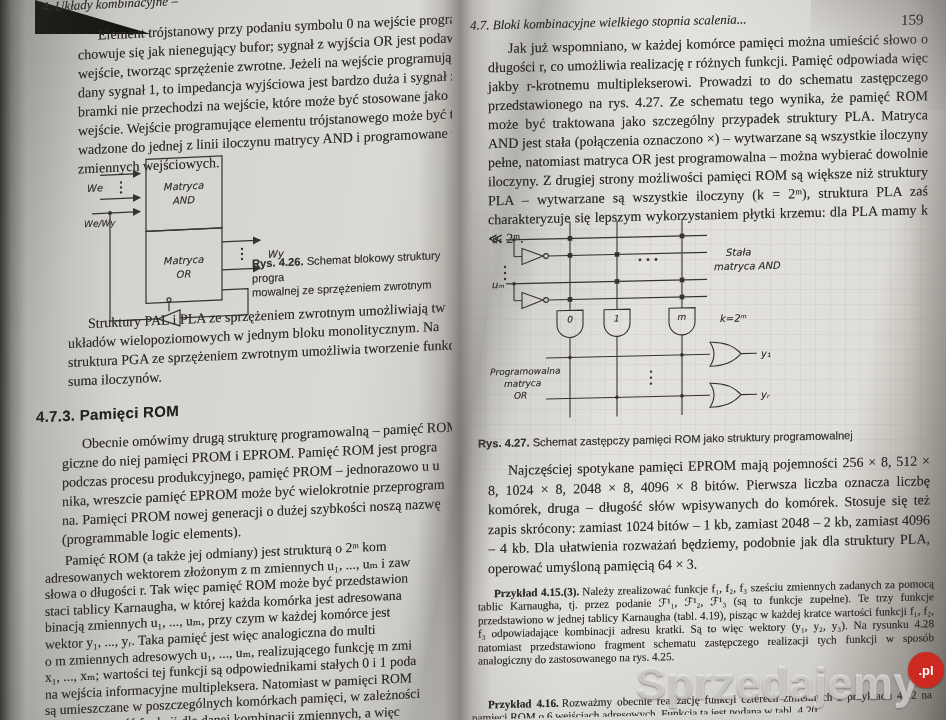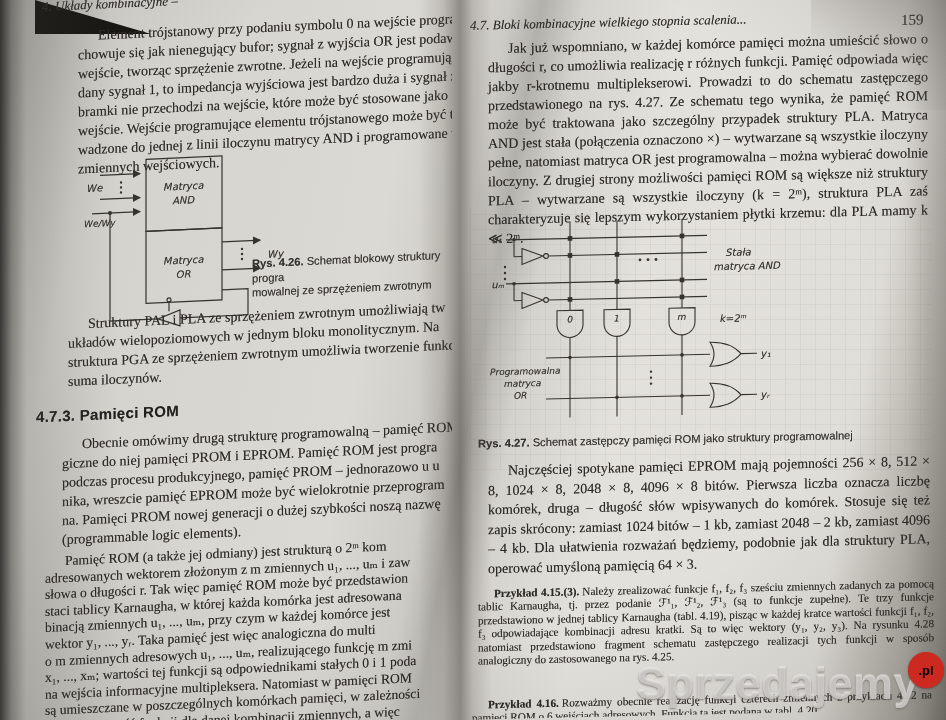--- a/index.html
+++ b/index.html
@@ -49,21 +49,21 @@
   #grid-showthrough{left:470px;top:208px;width:462px;height:262px;z-index:4;opacity:0.55;
     background:repeating-linear-gradient(0deg,rgba(145,143,137,0.22) 0 1px,transparent 1px 15px),
                repeating-linear-gradient(90deg,rgba(145,143,137,0.22) 0 1px,transparent 1px 15px);}
   
   #watermark{position:absolute;left:634px;top:652px;width:312px;height:64px;z-index:40;pointer-events:none;}
   #wm-text{position:absolute;left:2px;top:6px;font-family:"Liberation Sans","DejaVu Sans",sans-serif;
     font-weight:bold;font-size:45px;letter-spacing:0.5px;color:rgba(236,234,230,0.62);
     text-shadow:0 1px 2px rgba(105,102,97,0.75),0 -1px 1px rgba(255,255,255,0.45);}
   #wm-badge{position:absolute;right:2px;top:0;width:36px;height:36px;border-radius:50%;
     display:flex;align-items:center;justify-content:center;
-    font-family:"Liberation Sans","DejaVu Sans",sans-serif;font-weight:bold;font-size:13px;color:#000000;
+    font-family:"Liberation Sans","DejaVu Sans",sans-serif;font-weight:bold;font-size:13px;color:#ffffff;
     box-shadow:0 1px 2px rgba(60,20,15,0.5);}
 </style>
 </head>
 <body>
 
 <div id="photo">
 
   <div id="left-page" class="page-text">
     <div class="running-head" style="left:42px;top:1px;">4. Układy kombinacyjne –</div>
 

